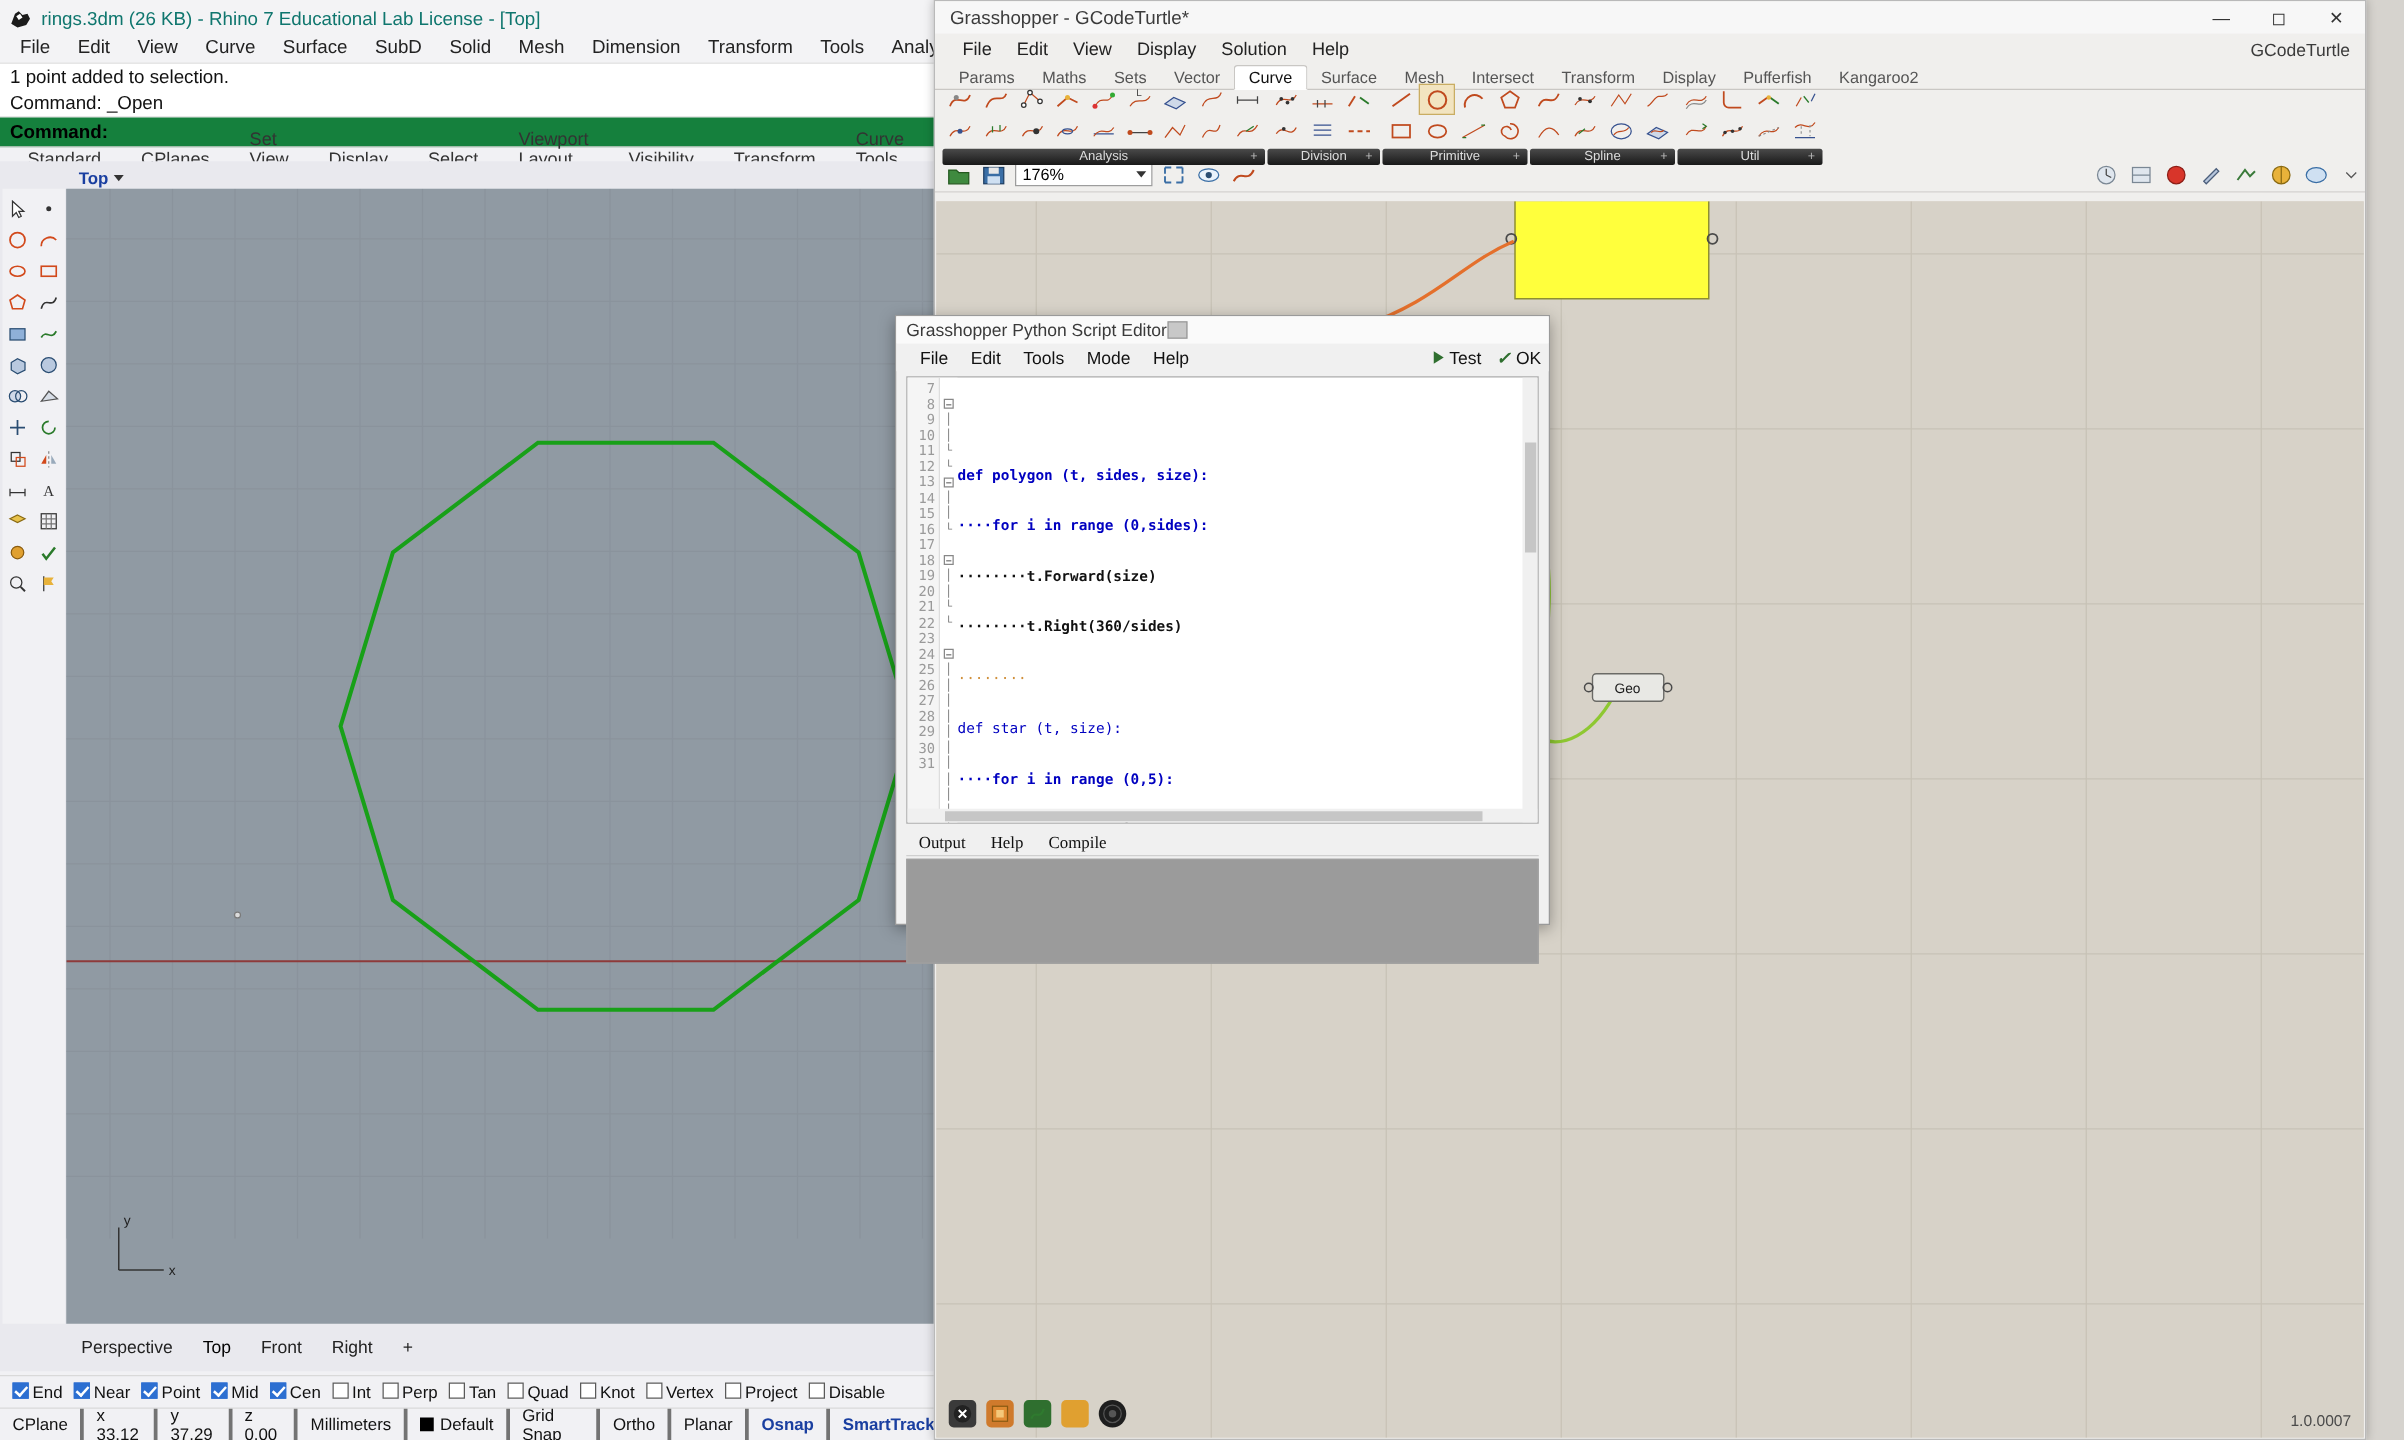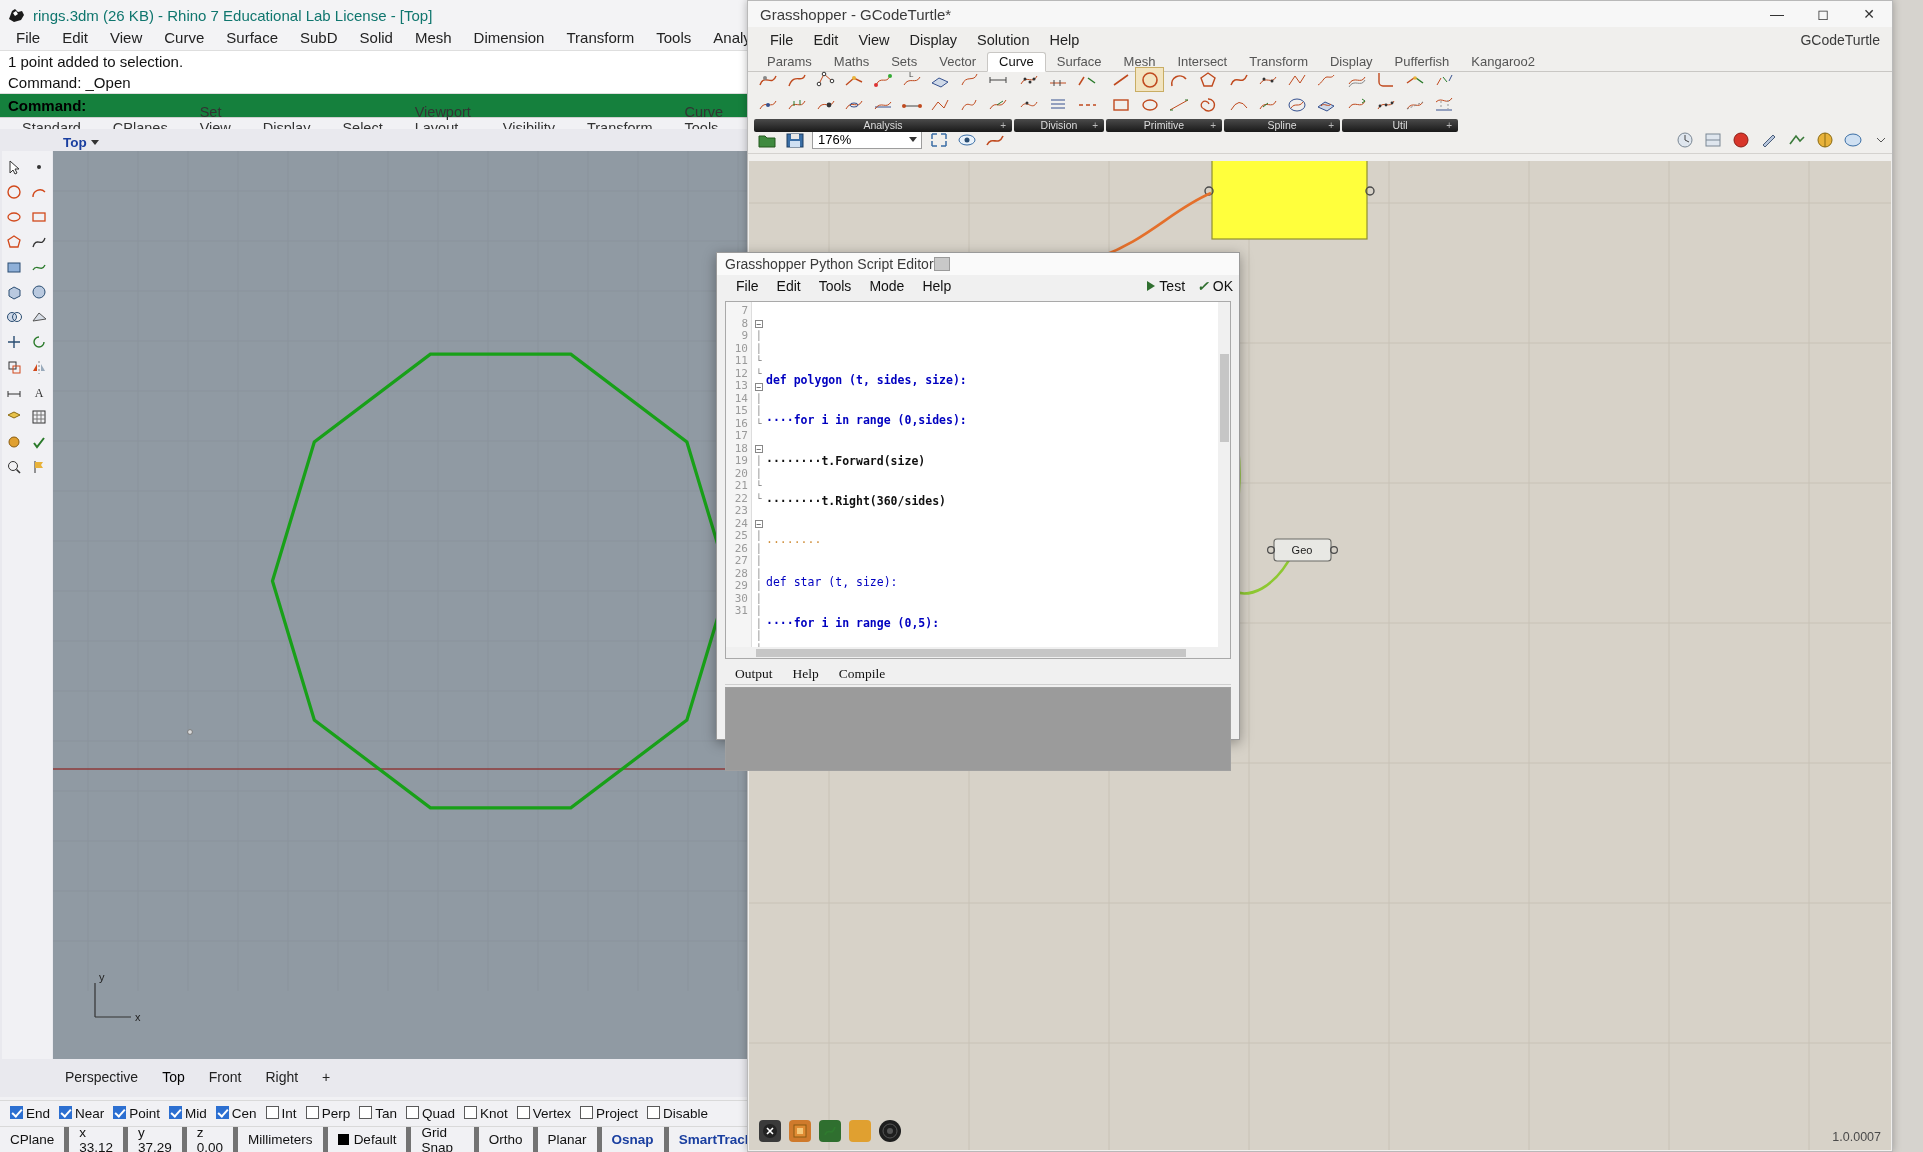--- a/index.html
+++ b/index.html
@@ -58,21 +58,21 @@
   .cb { display:flex; gap:3px; }
   .cbx { width:13px; height:13px; border:1px solid #5a5a5a; background:#fff; display:inline-block;
          position:relative; }
   .cbx.on { background:#2c6fd1; border-color:#2c6fd1; }
   .cbx.on::after { content:""; position:absolute; left:3px; top:0px; width:4px; height:8px;
         border:solid #fff; border-width:0 2px 2px 0; transform:rotate(42deg); }
 
   .rh-status { position:absolute; left:0; bottom:0; width:961px; height:26px; background:#f1f1f4;
                display:flex; align-items:center; font-size:13.5px; color:#111;
                border-top:1px solid #d9d9d9; }
-  .rh-status .seg { padding:0 10px; border-right:5px solid #737373; height:26px;
+  .rh-status .seg { padding:0 10px; border-right:3px solid #737373; height:26px;
                     display:flex; align-items:center; gap:5px; }
   .rh-status .seg.b { font-weight:bold; }
   .swatch { width:11px; height:11px; background:#000; display:inline-block; }
 
   
   #gh { position:absolute; left:747px; top:0px; width:1146px; height:1152px; background:#f0efed;
         border:1px solid #b9b9b9; box-shadow:0 0 8px rgba(0,0,0,.28); }
   .gh-title { height:26px; display:flex; align-items:center; justify-content:space-between;
               background:#f7f7f7; padding-left:12px; }
   .gh-title .t { font-size:15px; color:#3b3b3b; }

